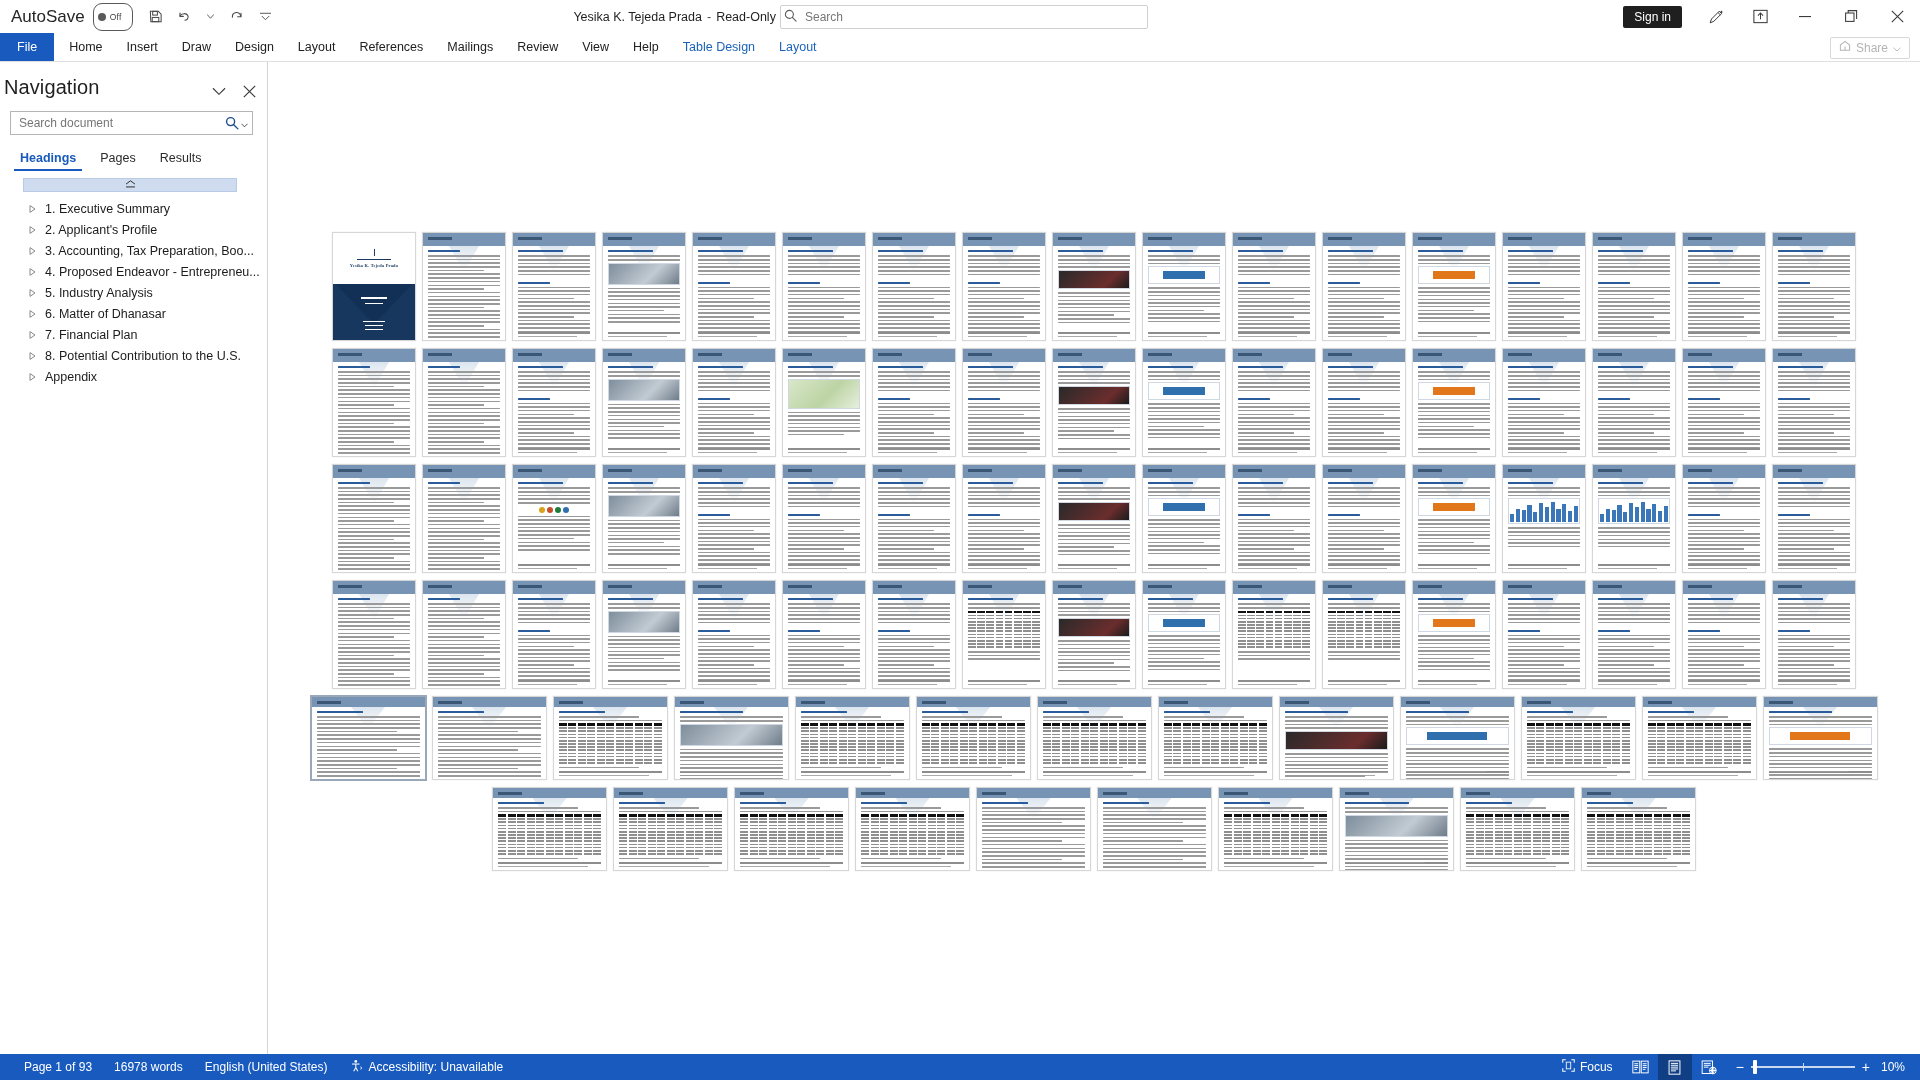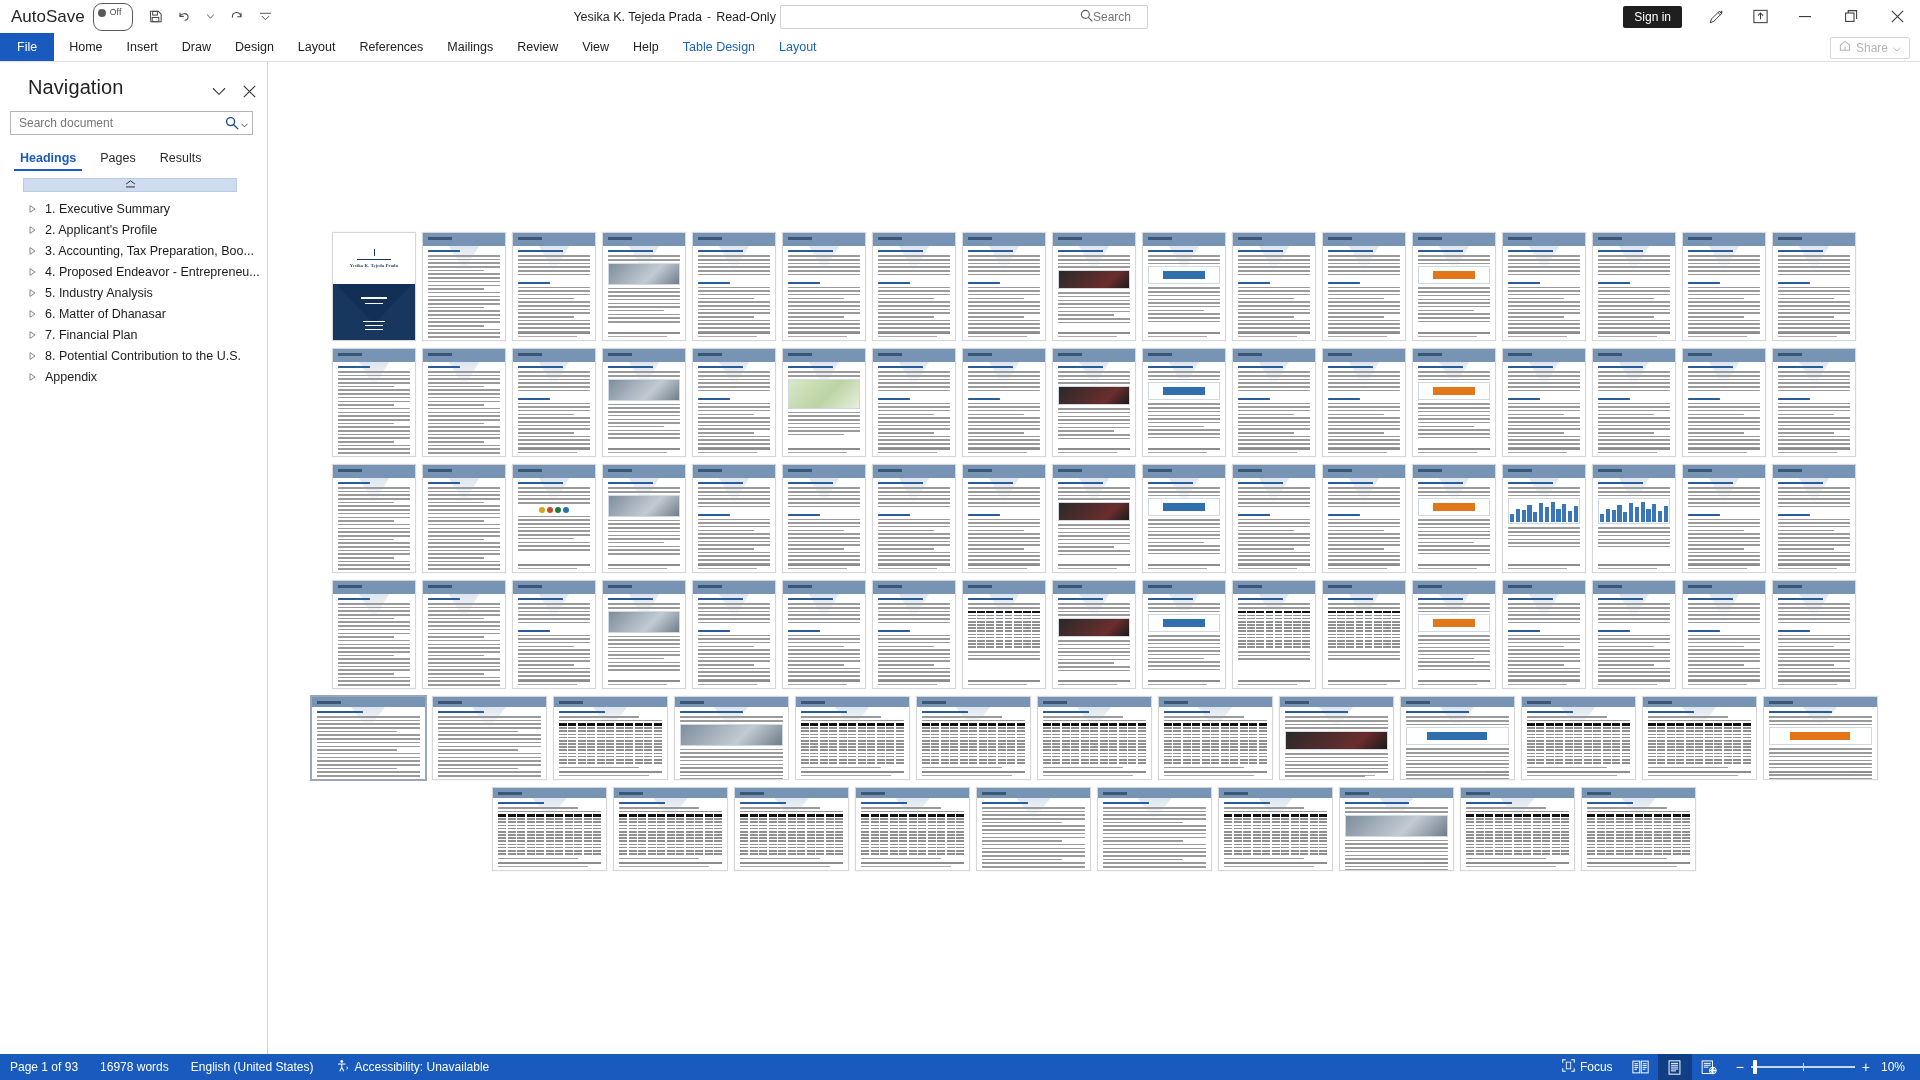--- a/index.html
+++ b/index.html
@@ -25,21 +25,21 @@
   }
   .autosave-group {
     display: flex; align-items: center;
     margin-left: 11px;
     gap: 8px;
   }
   .autosave-label { font-size: 17px; color: #262626; }
   .toggle {
     width: 40px; height: 17px; border-radius: 9px;
     border: 1px solid #5a5a5a; background: #ffffff;
-    display: flex; align-items: flex-end; position: relative;
+    display: flex; align-items: center; position: relative;
     padding: 13px 3px;
   }
   .toggle .knob {
     width: 8px; height: 8px; border-radius: 50%;
     background: #5a5a5a; margin-left: 1px;
   }
   .toggle .toggle-text {
     font-size: 8.5px; color: #444; margin-left: 4px; letter-spacing: .2px;
   }
   .qat { display: flex; align-items: center; gap: 3px; margin-left: 10px; }
@@ -65,22 +65,22 @@
 
   .searchbox {
     position: absolute;
     left: 780px;
     width: 368px;
     height: 24px;
     border: 1px solid #d1d1d1;
     background: #fff;
     border-radius: 2px;
     display: flex; align-items: center;
-    padding: 0 16px;
-    justify-content: flex-end;
+    padding: 0 3px;
+    gap: 8px;
   }
   .searchbox .ph { font-size: 12px; color: #767676; }
 
   .titlebar-right {
     position: absolute; right: 0; top: 0; height: 33px;
     display: flex; align-items: center;
   }
   .signin-btn {
     background: #1f1f1f; color: #ffffff;
     font-size: 12px; height: 22px; line-height: 22px;
@@ -138,21 +138,21 @@
   
   .navpane {
     width: 268px;
     border-right: 1px solid #d4d4d4;
     background: #ffffff;
     position: relative;
     flex: 0 0 268px;
   }
   .nav-header {
     display: flex; align-items: flex-start;
-    padding: 14px 10px 0 28px;
+    padding: 14px 10px 0 4px;
     justify-content: space-between;
   }
   .nav-title {
     font-size: 20px; color: #1f1f1f; font-weight: 400;
     letter-spacing: .1px;
   }
   .nav-header-btns { display: flex; align-items: center; gap: 14px; padding-top: 7px; }
   .nav-hbtn { color: #444; width: 16px; height: 16px; display:flex; align-items:center; justify-content:center; }
 
   .nav-search {
@@ -335,21 +335,21 @@
   .statusbar {
     height: 26px;
     background: #185ABD;
     color: #ffffff;
     display: flex;
     align-items: center;
     font-size: 12px;
     position: relative;
   }
   .sb-item { padding: 0 11px; display: flex; align-items: center; gap: 5px; white-space: nowrap; }
-  .sb-item:first-child { padding-left: 10px; text-align: center; }
+  .sb-item:first-child { padding-left: 24px; text-align: center; }
   .statusbar-right {
     position: absolute; right: 8px; top: 0; height: 26px;
     display: flex; align-items: center; gap: 0;
   }
   .sb-view {
     width: 34px; height: 26px; display: flex; align-items: center; justify-content: center;
   }
   .sb-view.active { background: #103f85; }
   .zoom-slider {
     display: flex; align-items: center; gap: 7px; margin-left: 10px; margin-right: 8px;

